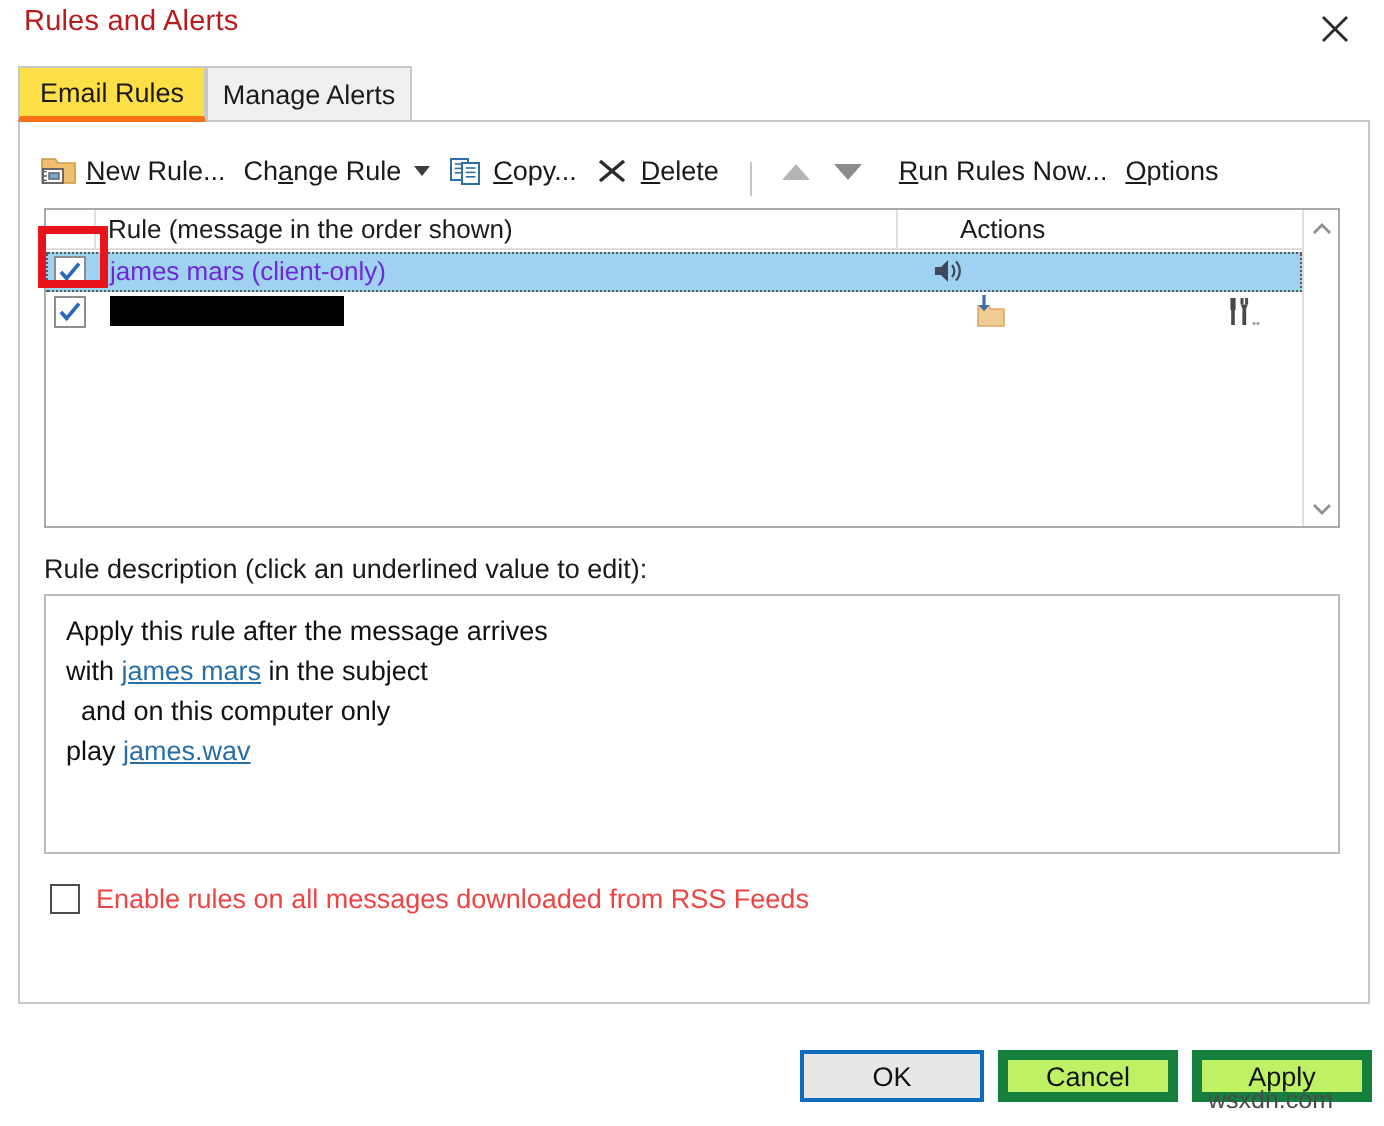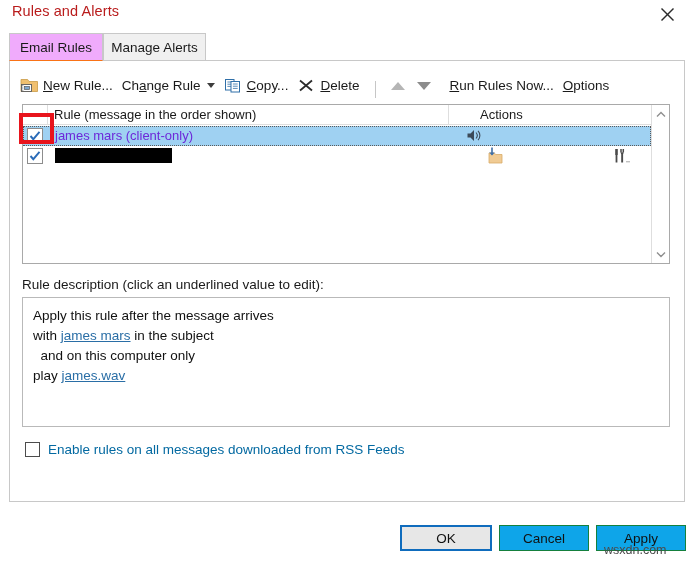--- a/index.html
+++ b/index.html
@@ -40,22 +40,22 @@
   }
   .tab {
     position: absolute; top: 0; height: 28px;
     display: flex; align-items: center; justify-content: center;
     font-size: 13.5px; color: #1a1a1a;
     border: 1px solid #c8c8c8;
     background: #f0f0f0;
     cursor: pointer;
   }
   .tab.active {
-    background: #f0abfc;
-    border-bottom: 1px solid #f97316;
+    background: #fde047;
+    border-bottom: 3px solid #f97316;
     z-index: 3;
     text-align: center;
   }
   .tab-0 { left: 0px; width: 94px; }
   .tab-1 { left: 94px; width: 103px; }
 
   
   .body-panel {
     position: absolute; left: 9px; top: 60px; width: 676px; height: 442px;
     background: #ffffff;
@@ -173,26 +173,26 @@
 
   
   .rss-row {
     position: absolute; left: 25px; top: 442px;
     display: flex; align-items: center; cursor: pointer;
   }
   .rss-box {
     width: 15px; height: 15px; border: 1px solid #4c4c4c; background: #ffffff;
     margin-right: 8px; flex: none;
   }
-  .rss-text { font-size: 13.5px; color: #0369a1; white-space: nowrap; }
+  .rss-text { font-size: 13.5px; color: #ef4444; white-space: nowrap; }
 
   
   .btn {
     position: absolute; top: 525px; height: 26px;
-    background: #0ea5e9; border: 1px solid #15803d;
+    background: #bef264; border: 5px solid #15803d;
     font-size: 13.5px; color: #111111;
     display: flex; align-items: center; justify-content: center;
     cursor: pointer;
   }
   .btn.default { border: 2px solid #0f6cbd; background: #e7e7e7; }
   .btn-ok     { left: 400px; width: 92px; }
   .btn-cancel { left: 499px; width: 90px; }
   .btn-apply  { left: 596px; width: 90px; }
 
   

